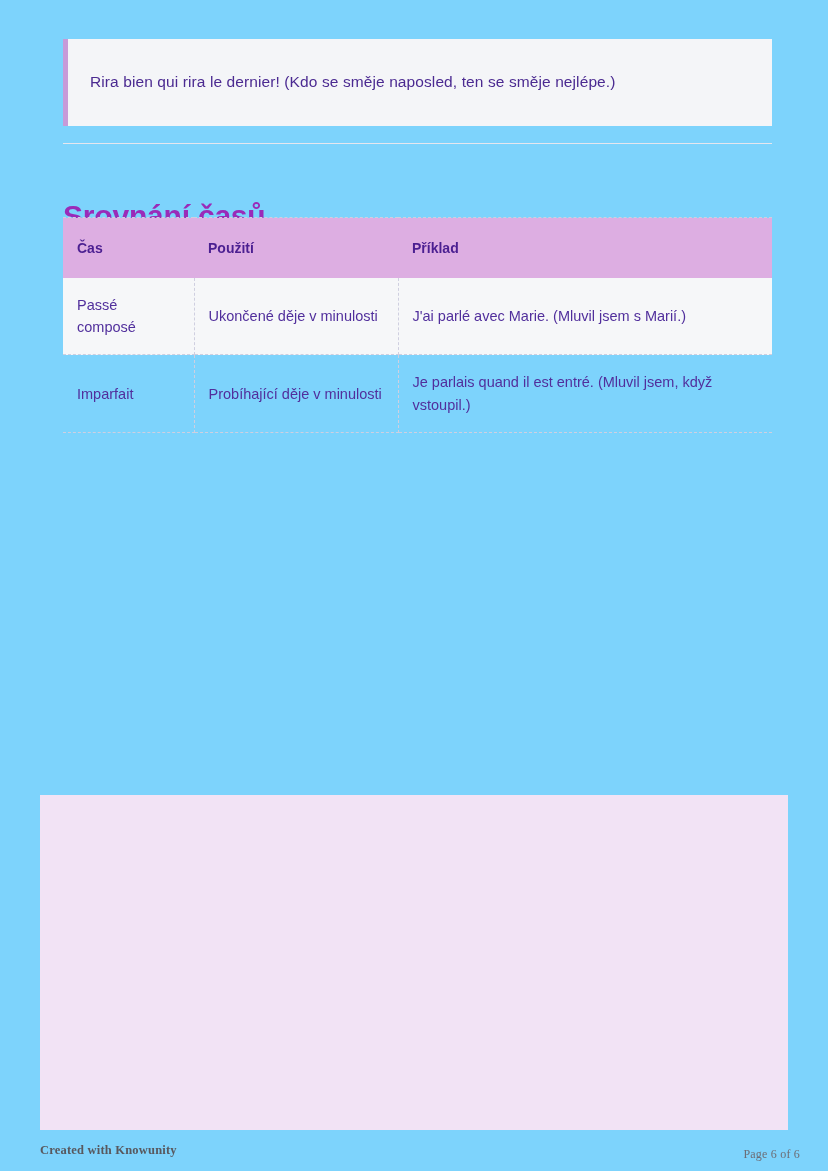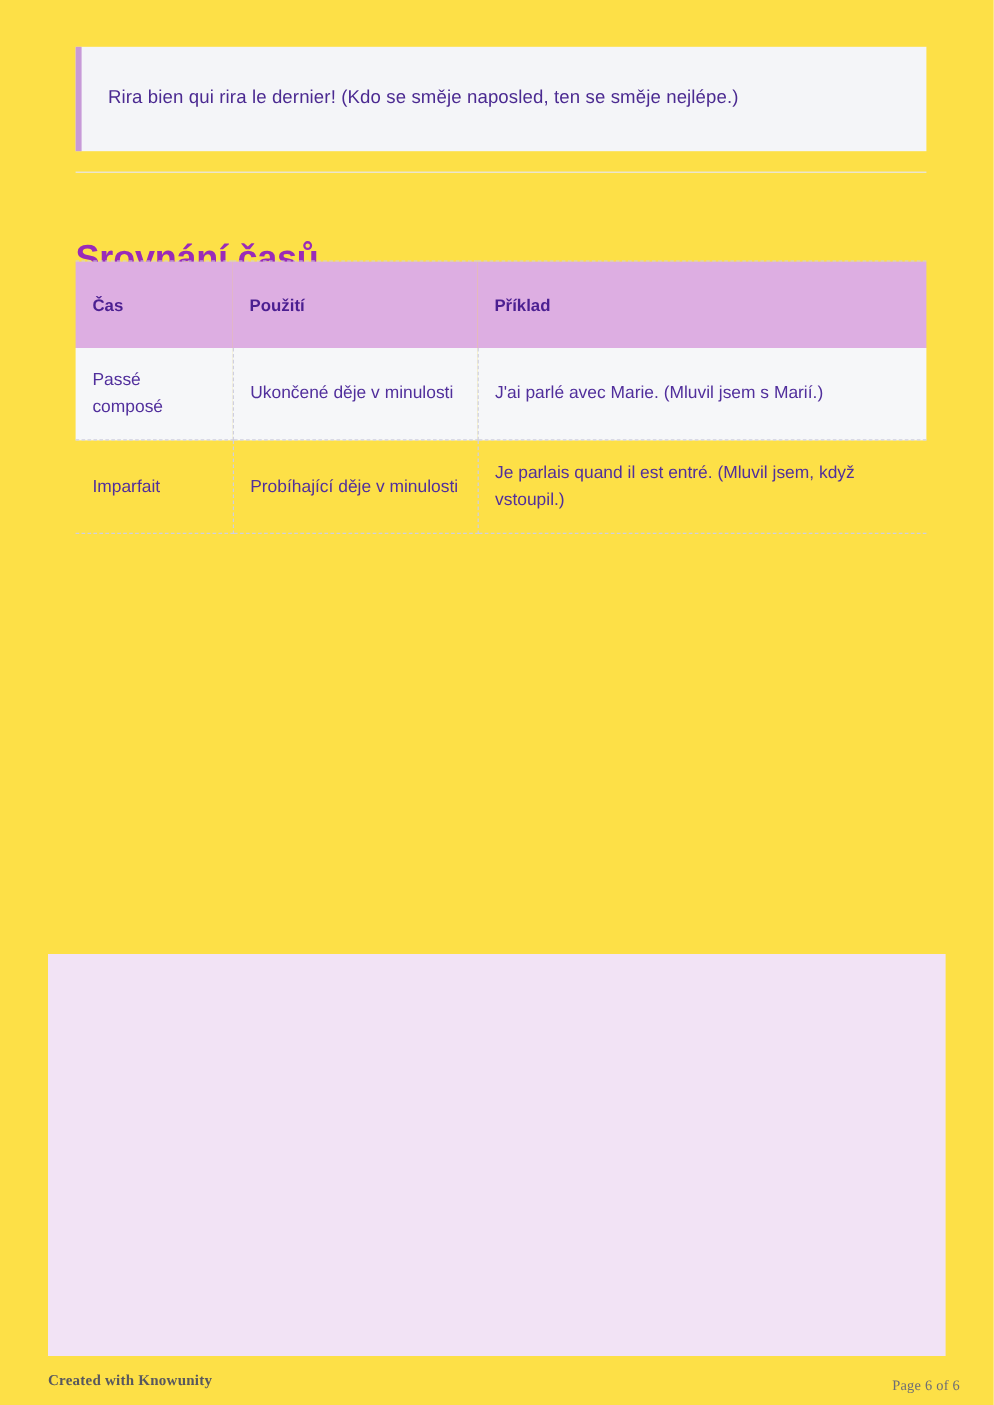--- a/index.html
+++ b/index.html
@@ -12,21 +12,21 @@
     height: 1171px;
     position: relative;
     font-family: "Liberation Sans", sans-serif;
     overflow: hidden;
   }
 
   
   .page {
     position: absolute;
     inset: 0;
-    background: #fde047;
+    background: #7dd3fc;
   }
 
   
   .quote-block {
     position: absolute;
     left: 63px;
     top: 39px;
     width: 709px;
     height: 87px;
     background: #f4f5f8;
@@ -87,21 +87,21 @@
   }
   table.cmp th:last-child, table.cmp td:last-child {
     border-right: none;
     margin-top: 14px;
   }
   table.cmp thead th {
     background: #ddaee2;
     color: #4b1f91;
     font-size: 14px;
     font-weight: bold;
-    height: 72px;
+    height: 60px;
     padding: 0 14px;
     border-right: none;
     border-bottom: none;
   }
   table.cmp tbody td {
     font-size: 14.5px;
     color: #512f9c;
     padding: 16px 14px;
     line-height: 1.55;
   }

